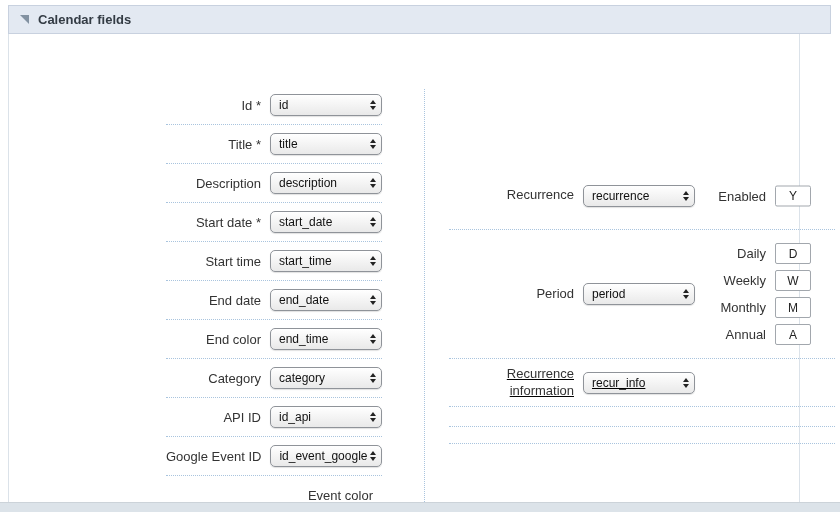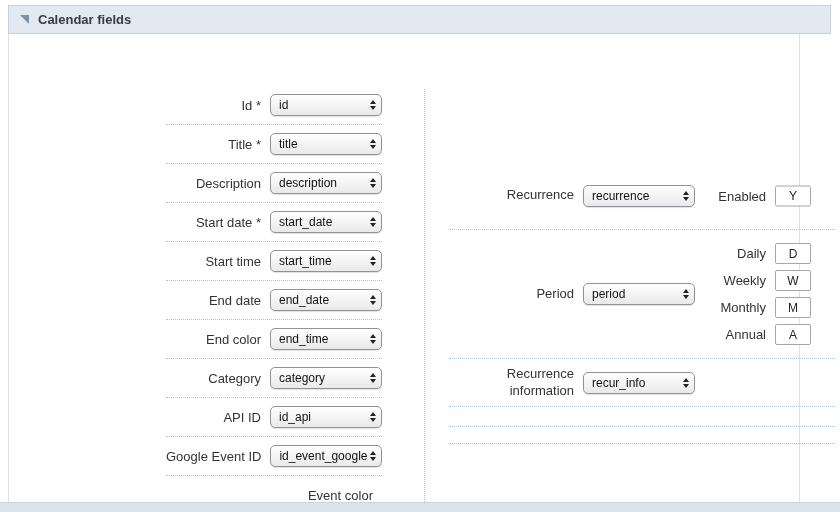--- a/index.html
+++ b/index.html
@@ -68,21 +68,21 @@
   .arrows .dn{width:0;height:0;border-left:3.5px solid transparent;border-right:3.5px solid transparent;border-top:4.5px solid #222;}
   
   #right-col{position:absolute;left:440px;top:128px;width:386px;}
   .section{
     position:relative;box-sizing:border-box;
     border-bottom:1px dotted var(--dotted-line);
     display:flex;align-items:center;
   }
   .section:nth-child(1){height:68px;}
   .section:nth-child(2){height:129px;}
-  .section:nth-child(3){height:48px;}
+  .section:nth-child(3){height:48px;text-decoration:underline;}
   .sec-label{
     width:125px;text-align:right;margin-right:9px;
     font-size:13px;color:var(--label-text);line-height:1.25;
   }
   .opts{
     position:absolute;right:24px;top:50%;transform:translateY(-50%);
     display:flex;flex-direction:column;
   }
   .opt{
     height:27px;display:flex;align-items:center;justify-content:flex-end;gap:9px;

